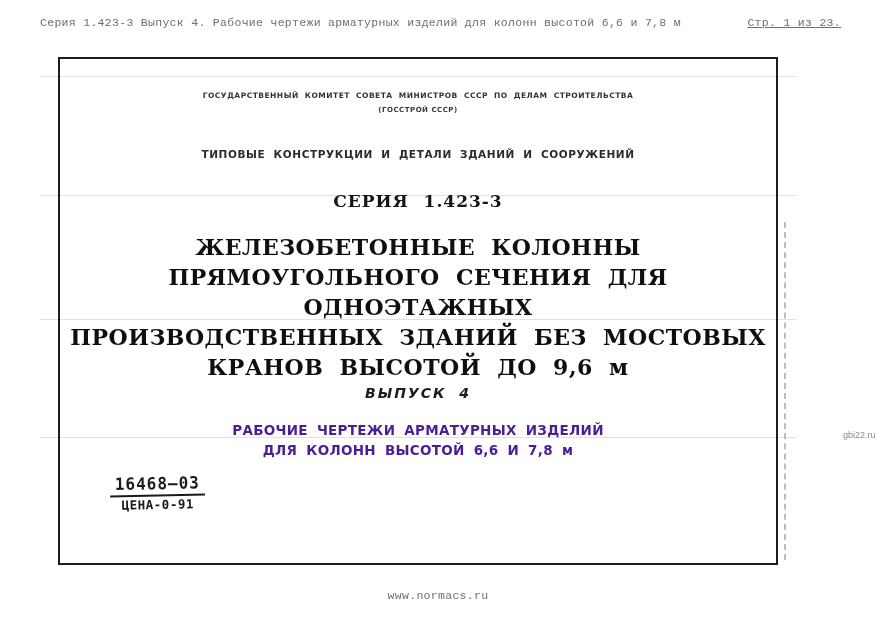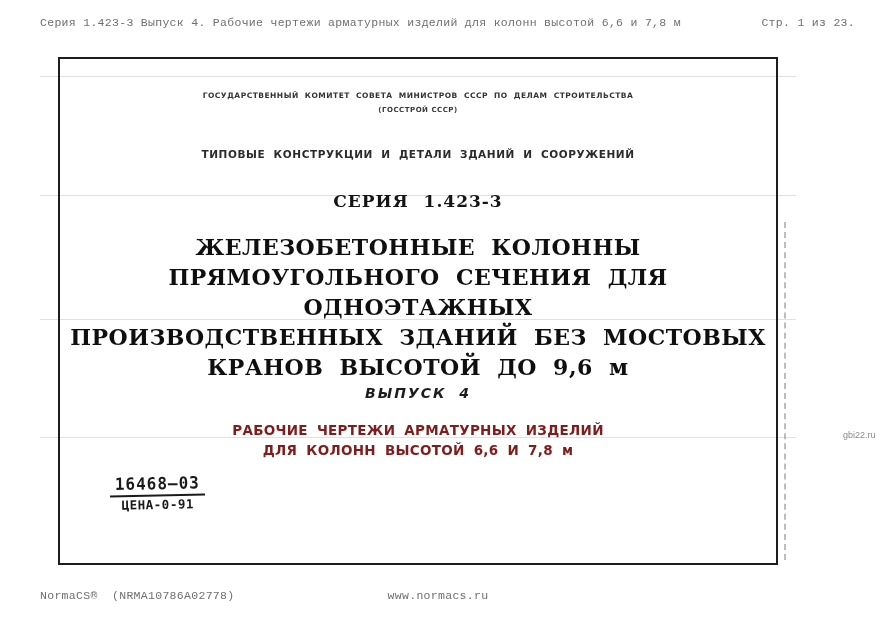--- a/index.html
+++ b/index.html
@@ -45,21 +45,21 @@
     font-size:22px; line-height:30px; letter-spacing:0.5px; word-spacing:8px;
     color:#0f0f0f;
   }
   .issue {
     top:357px; font-family:"DejaVu Sans", sans-serif; font-weight:bold;
     font-size:14px; letter-spacing:2px; word-spacing:6px; color:#1c1c1c;font-style:italic;
   }
   .subtitle {
     top:392px; font-family:"DejaVu Sans", sans-serif; font-weight:bold;
     font-size:13.5px; line-height:20px; letter-spacing:0.3px; word-spacing:4px;
-    color:#7f1d1d;
+    color:#4c1d95;
   }
   .stamp {
     position:absolute; left:110px; top:474px; text-align:center;
     font-family:"DejaVu Sans Mono", monospace; font-weight:bold; color:#1a1a1a;
     transform: rotate(-1.2deg);
   }
   .stamp-number {
     display:inline-block; font-size:16px; letter-spacing:1px;
     border-bottom:2px solid #1a1a1a; padding:0 5px 1px 5px;
     transform: scaleY(1.05);
@@ -69,21 +69,21 @@
     position:absolute; left:843px; top:430px; font-size:9px; color:#8a8a8a;
     font-family:"Liberation Sans", sans-serif;
   }
 </style>
 </head>
 <body>
 
 <div class="page">
 
   <div class="meta" style="left:40px; top:16px;">Серия 1.423-3 Выпуск 4. Рабочие чертежи арматурных изделий для колонн высотой 6,6 и 7,8 м</div>
-  <div class="meta" style="right:22px; top:16px;">Стр. 1 из 23.</div>
+  <div class="meta" style="right:36px; top:16px;text-decoration:underline;">Стр. 1 из 23.</div>
 
   <div class="fold" style="top:76px;"></div>
   <div class="fold" style="top:195px;"></div>
   <div class="fold" style="top:319px;"></div>
   <div class="fold" style="top:437px;"></div>
   <div class="fold-dashed-v"></div>
 
   <div class="frame"></div>
 
   <div class="ctext committee1">ГОСУДАРСТВЕННЫЙ КОМИТЕТ СОВЕТА МИНИСТРОВ СССР ПО ДЕЛАМ СТРОИТЕЛЬСТВА</div>
@@ -105,17 +105,16 @@
     <div>ДЛЯ КОЛОНН ВЫСОТОЙ 6,6 И 7,8 м</div>
   </div>
 
   <div class="stamp">
     <div class="stamp-number">16468–03</div>
     <div class="stamp-price">ЦЕНА-0-91</div>
   </div>
 
   <div class="watermark">gbi22.ru</div>
 
-  <div class="meta" style="left:40px; top:589px;">NormaCS®  (NRMA10786A02778)</div>
   <div class="meta" style="left:58px; top:589px; width:760px; text-align:center;font-family:Liberation Mono, monospace;">www.normacs.ru</div>
   <div class="meta" style="right:32px; top:589px;margin-top:36px;">09.10.2011 20:01:11</div>
 
 </div>
 
 </body></html>

